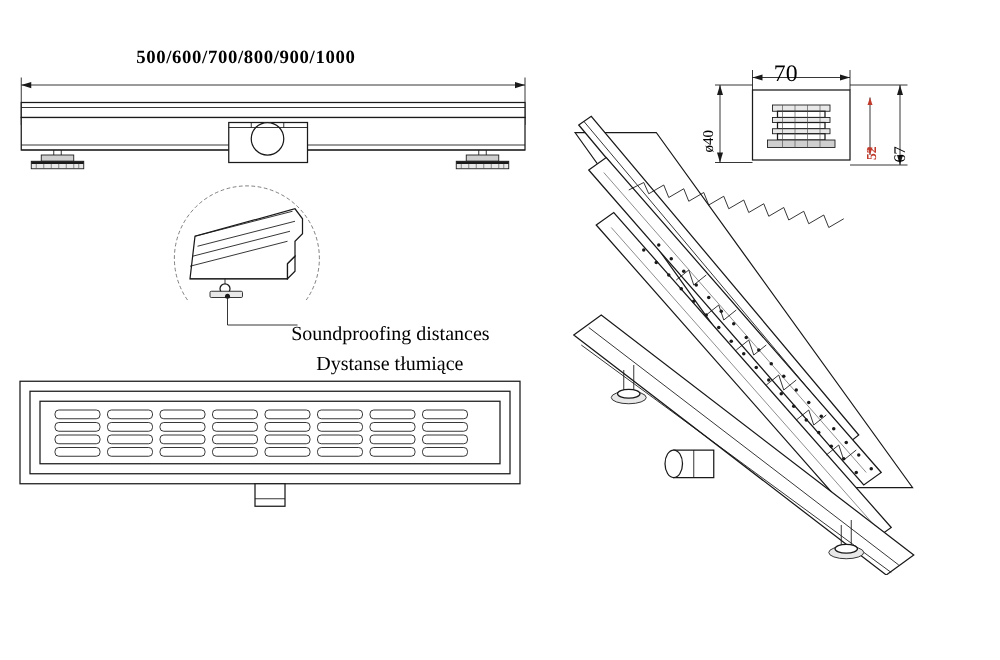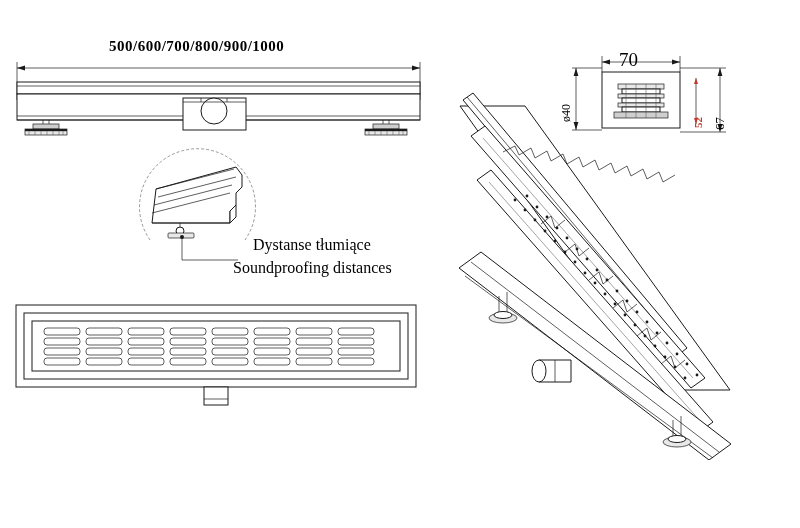--- a/index.html
+++ b/index.html
@@ -35,20 +35,21 @@
   }
   .dim-red {
     color: #c0392b;
     font-family: "Liberation Serif", serif;
     font-size: 11px;
     font-weight: bold;
   }
   .callout-pl {
     font-family: "Liberation Serif", serif;
     font-size: 16px;
+    margin-top: 47px;
   }
   .callout-en {
     font-family: "Liberation Serif", serif;
     font-size: 16px;
     font-weight: normal;
   }
   .vert {
     transform: rotate(-90deg);
     transform-origin: left top;
   }

